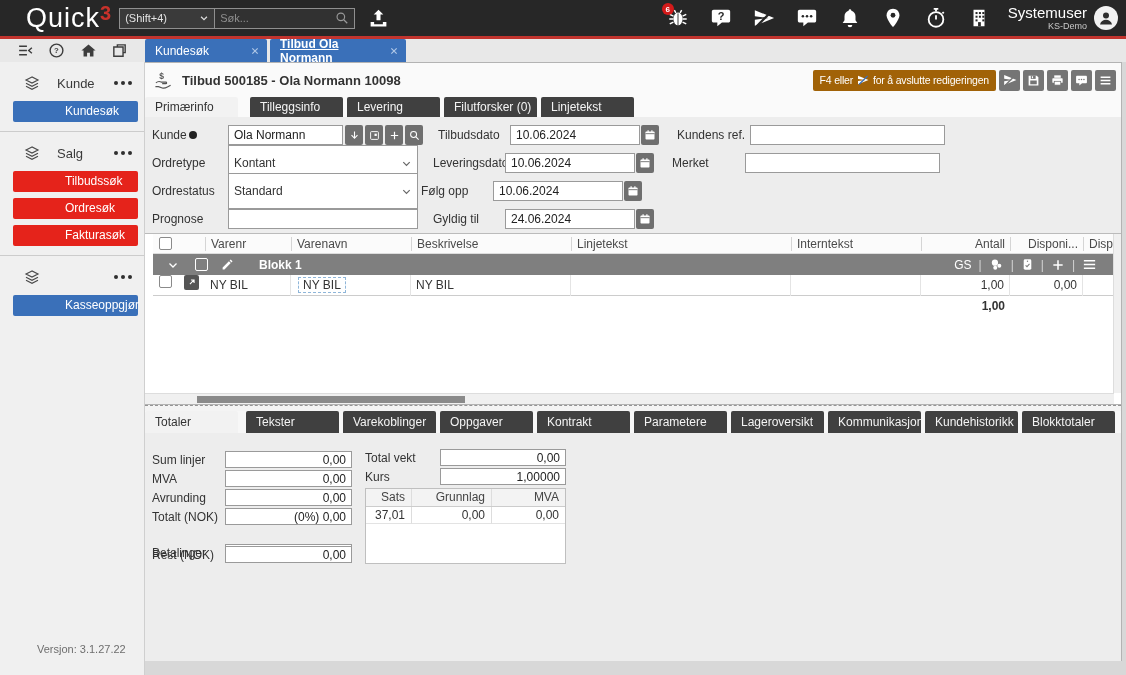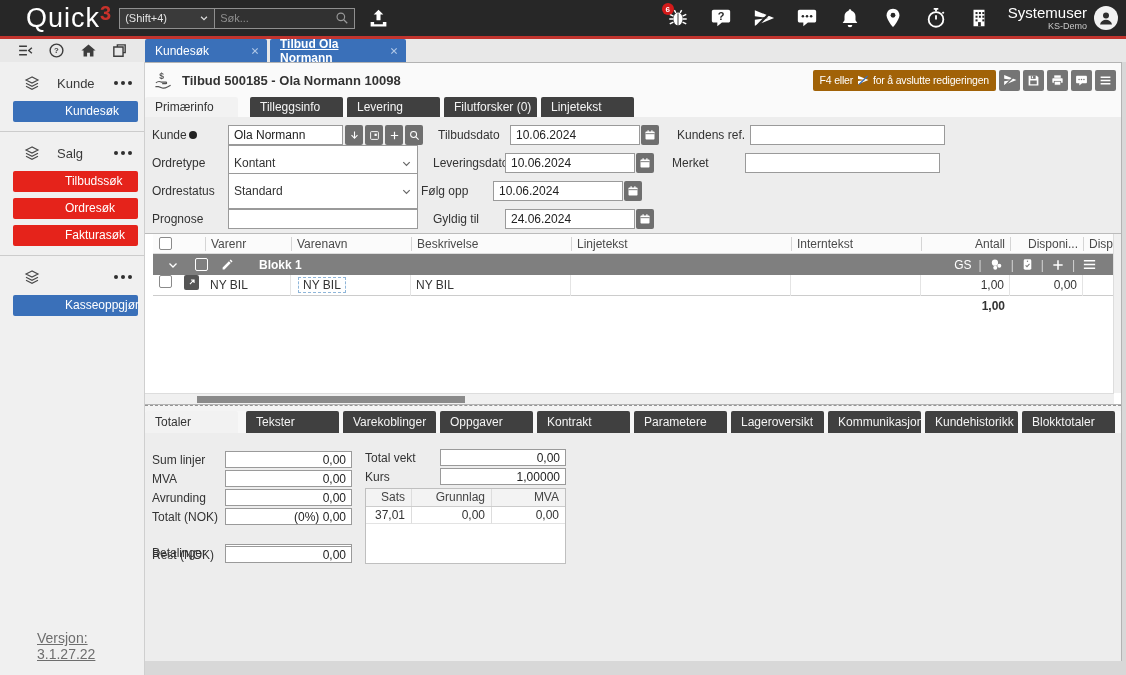--- a/index.html
+++ b/index.html
@@ -39,21 +39,21 @@
   .sidebar { position:absolute; left:0; top:62px; width:145px; height:613px; background:#f0f0f0; border-right:1px solid #cfcfcf; }
   .sb-section { padding-top:9px; }
   .sb-head { display:flex; align-items:center; height:24px; padding-left:24px; padding-right:10px; color:#3a3a3a; font-size:13px; }
   .sb-head .ttl { margin-left:17px; flex:1; }
   .sb-dots { display:flex; gap:3px; padding-right:2px; }
   .sb-dots i { width:4px; height:4px; border-radius:50%; background:#2f2f2f; display:block; }
   .sb-btn { display:block; margin:6px 6px 6px 13px; height:21px; line-height:21px; border-radius:2px; color:#fff; font-size:12px; padding-left:52px; cursor:default; }
   .sb-btn.blue { background:#3a70b9; }
   .sb-btn.red  { background:#e5231b; }
   .sb-div { border-top:1px solid #ccc; margin-top:9px; }
-  .version { position:absolute; left:37px; bottom:13px; font-size:14px; color:#6e6e6e;text-decoration:underline; }
+  .version { position:absolute; left:37px; bottom:20px; font-size:11px; color:#6e6e6e; }
 
   
   .main { position:absolute; left:145px; top:62px; width:977px; height:599px; background:#ededed; border:1px solid #b3b3b3; border-left:none; }
 
   .doc-head { position:absolute; left:0; top:0; width:100%; height:34px; background:#fafafa; display:flex; align-items:center; }
   .doc-ic { margin-left:9px; }
   .doc-title { margin-left:9px; font-size:13px; font-weight:bold; color:#333; }
   .doc-actions { margin-left:auto; display:flex; align-items:center; gap:3px; margin-right:5px; }
   .edit-banner { height:21px; background:#a16207; border-radius:2px; color:#fff; font-size:10.5px; font-weight:normal; display:flex; align-items:center; gap:4px; padding:0 7px; letter-spacing:-0.2px; }
   .gbtn { width:21px; height:21px; background:#757575; border-radius:2px; display:flex; align-items:center; justify-content:center; border:none; }

